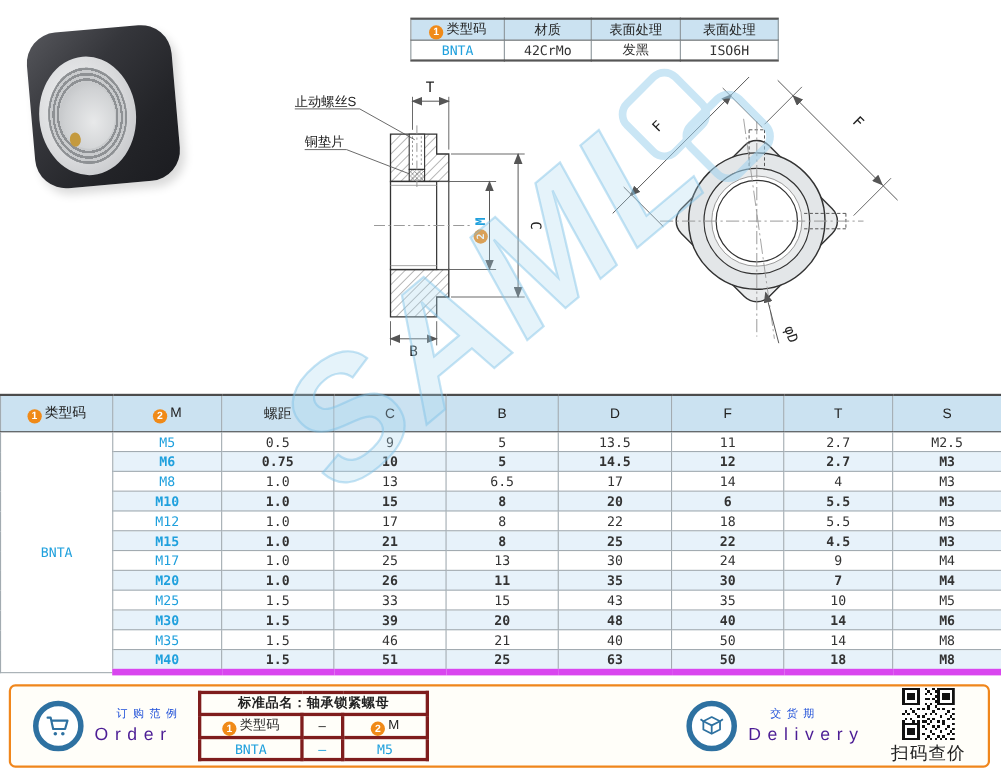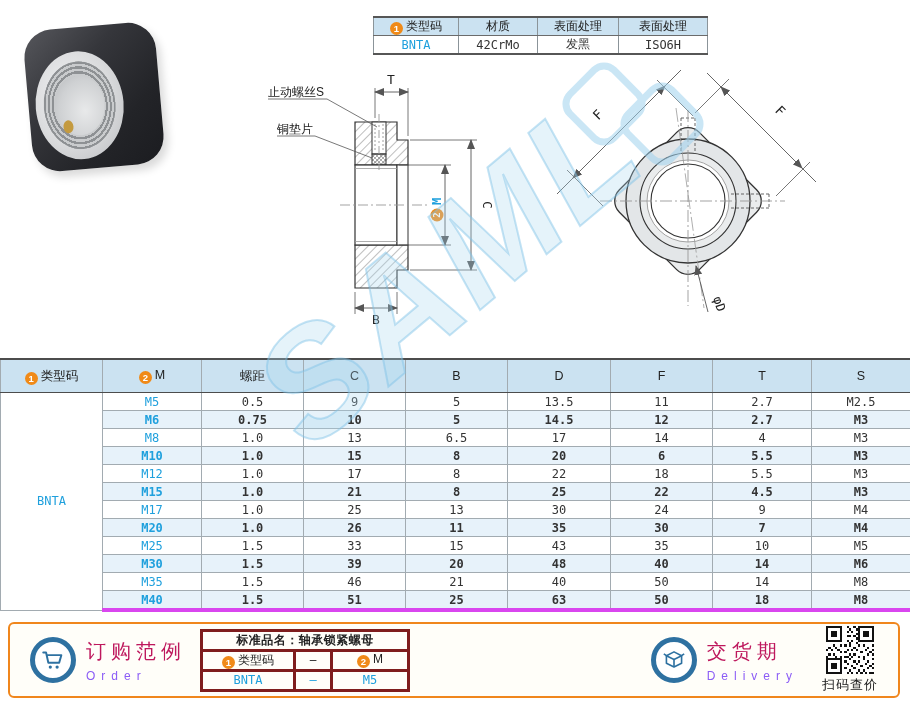--- a/index.html
+++ b/index.html
@@ -50,41 +50,41 @@
 
   
   .main-table{position:absolute;left:0;top:358px;width:910px;border-collapse:collapse;table-layout:fixed;z-index:2;}
   .main-table th{background:#cbe2f1;border:1px solid #a2abb1;border-top:2px solid #4c4c4c;
     border-bottom:1px solid #4c4c4c;height:30px;font-weight:normal;font-size:12.5px;color:#222;}
   .main-table td{border:1px solid #a2abb1;height:17px;text-align:center;font-size:12px;color:#333;
     font-family:"DejaVu Sans Mono","Liberation Sans",sans-serif;padding:0;background:#fff;}
   .main-table tr.stripe td{background:#e7f2fa;font-weight:bold;}
   .main-table td.typecode{background:#fff;color:#1fa0dd;}
   .main-table td.mcol{color:#1fa0dd;}
-  .main-table tr:last-child td{border-bottom:4px solid #d946ef;}
+  .main-table tr:last-child td{border-bottom:6px solid #d946ef;}
 
   
   .footer{position:absolute;left:8px;top:622px;width:892px;height:76px;box-sizing:border-box;
     border:2px solid #f0861c;border-radius:6px;background:#fffef9;display:flex;align-items:center;z-index:2;}
   .icon-ring{width:46px;height:46px;border-radius:50%;border:5px solid #2e71a1;box-sizing:border-box;
     background:#fff;display:flex;align-items:center;justify-content:center;flex:none;}
   .order-ring{margin-left:20px;}
   .titles{margin-left:10px;flex:none;}
-  .titles .cn{font-size:20px;letter-spacing:5px;color:#be185d;white-space:nowrap;}
-  .titles .en{font-size:12px;letter-spacing:6px;color:#8b5cf6;margin-top:4px;}
+  .titles .cn{font-size:10px;letter-spacing:5px;color:#1d4ed8;white-space:nowrap;margin-left:20px;}
+  .titles .en{font-size:16px;letter-spacing:6px;color:#4c1d95;margin-top:4px;}
   .order-table{margin-left:14px;border-collapse:collapse;border:2px solid #333;flex:none;}
   .order-table td{border:3px solid #7f1d1d;text-align:center;font-size:12px;height:17px;padding:0 5px;color:#222;}
   .order-table .ot-title{font-weight:bold;letter-spacing:0.5px;padding:0 8px;}
   .order-table .val{color:#1fa0dd;font-family:"DejaVu Sans Mono","Liberation Sans",sans-serif;}
   .delivery-group{margin-left:auto;display:flex;align-items:center;}
   .stock-badge{margin-left:16px;background:#fbe98c;border:2px solid #222;border-radius:8px;
     padding:5px 12px;font-size:16px;font-weight:bold;letter-spacing:2px;color:#111;flex:none;}
   .qr-block{margin-left:24px;margin-right:20px;text-align:center;flex:none;}
   .qr-block svg{width:48px;height:48px;display:block;margin:0 auto;}
-  .qr-caption{font-size:13px;color:#222;margin-top:2px;letter-spacing:1px;}
+  .qr-caption{font-size:16px;color:#222;margin-top:2px;letter-spacing:1px;}
 </style>
 </head>
 <body>
 
 <div class="page">
 
   <div class="top-section">
 
     <div class="nut">
       <div class="nut-body"></div>

